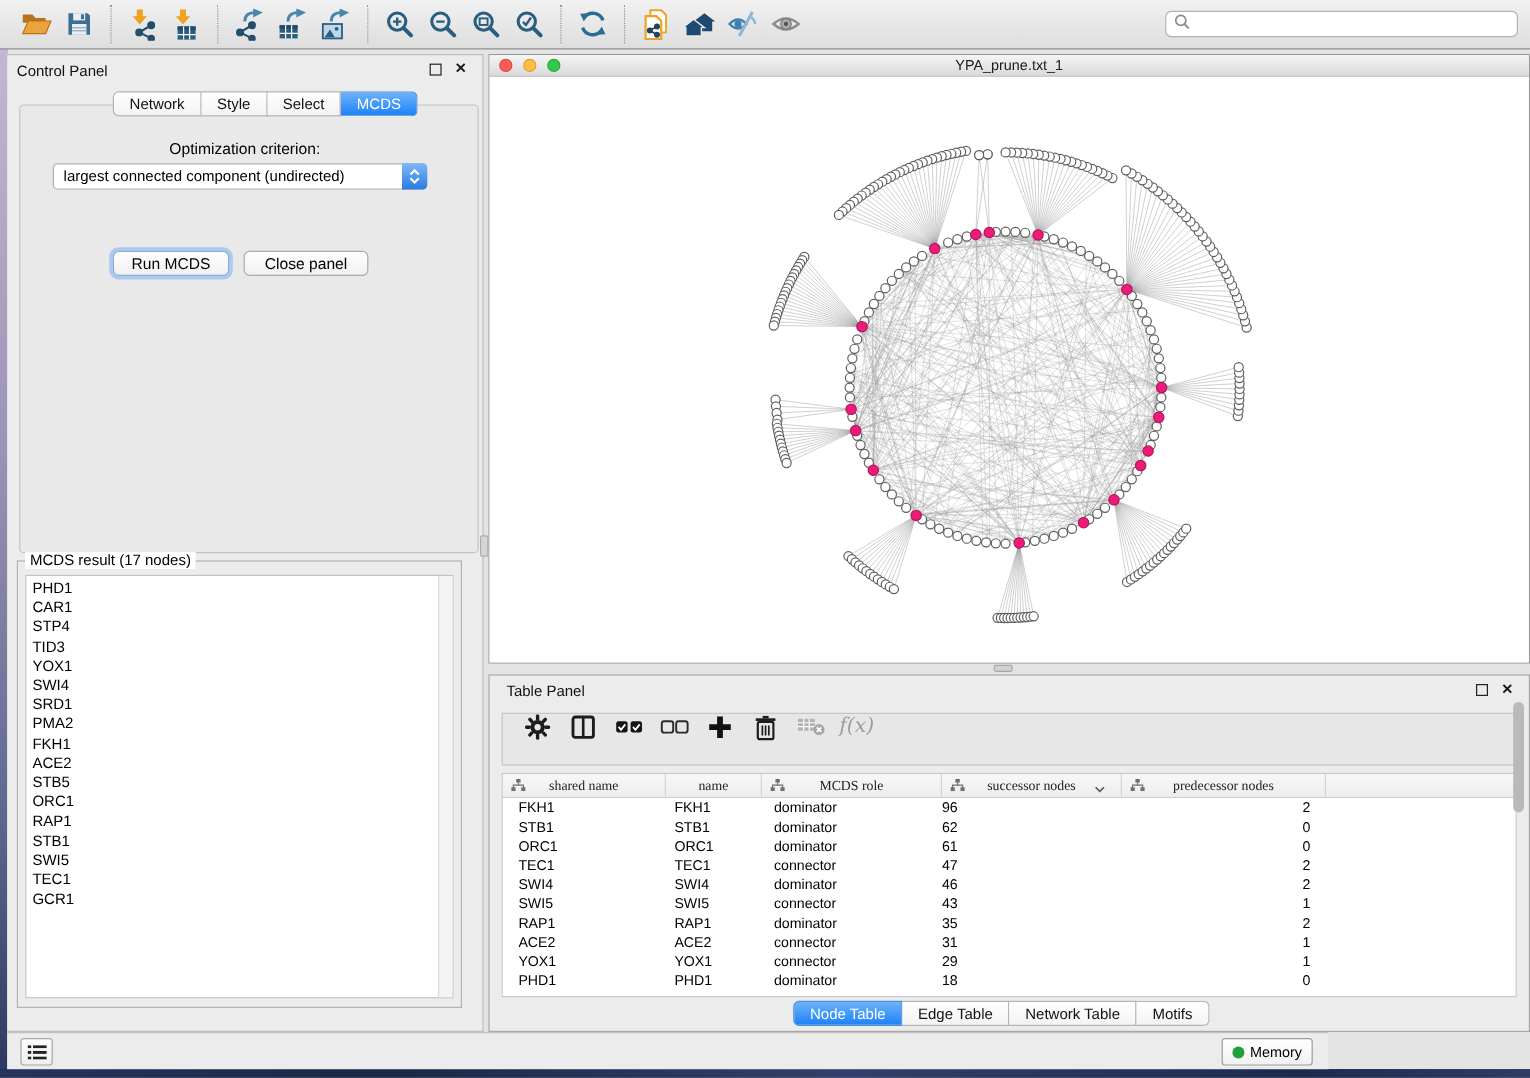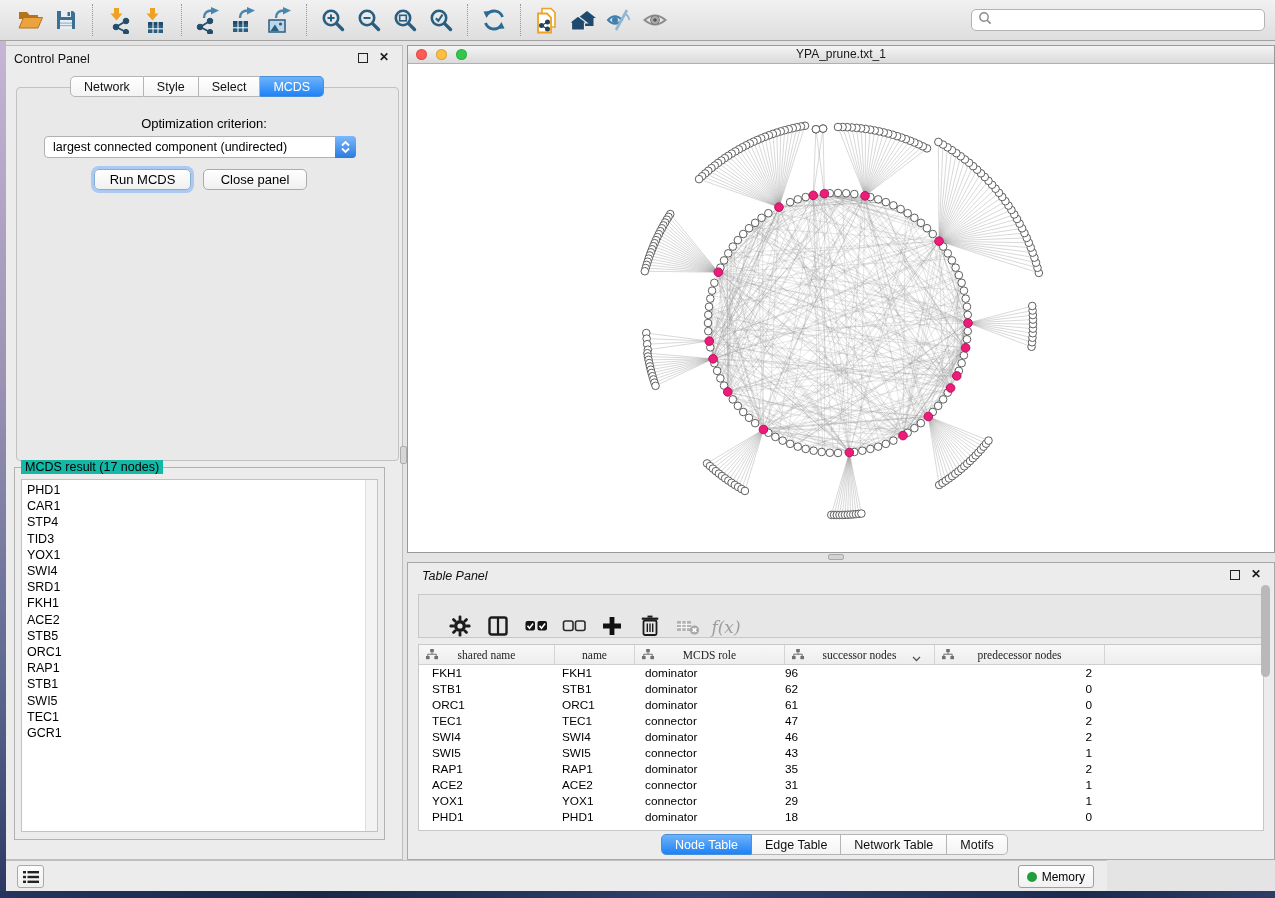--- a/index.html
+++ b/index.html
@@ -24,59 +24,59 @@
   .main-bg{position:absolute;left:6px;top:41px;width:1269px;height:850px;background:#e4e4e4;}
   
   .control-panel{position:absolute;left:6px;top:45px;width:397px;height:815px;background:#ececec;
     border:1px solid #bdbdbd;border-left:none;box-sizing:border-box;}
   .panel-title{position:relative;height:24px;font-size:12.5px;color:#111;padding:6px 0 0 8px;box-sizing:border-box;}
   .win-float{position:absolute;right:34px;top:7px;width:8px;height:8px;border:1.5px solid #222;background:transparent;}
   .win-close{position:absolute;right:13px;top:4px;font-size:12px;font-weight:bold;color:#1a1a1a;}
   .cp-box{position:absolute;left:10px;top:41px;width:383px;height:374px;border:1px solid #c2c2c2;
     border-radius:4px;background:#e9e9e9;box-sizing:border-box;}
   .seg-tabs{position:absolute;display:flex;height:21px;z-index:3;}
-  .cp-tabs{left:64px;top:30px;}
+  .cp-tabs{left:88px;top:30px;}
   .seg{font-size:12.5px;padding:0 13px;background:linear-gradient(#ffffff,#f3f3f3);
     border:1px solid #b5b5b5;border-left:none;display:flex;align-items:center;color:#111;}
   .seg:first-child{border-left:1px solid #b5b5b5;border-radius:5px 0 0 5px;}
   .seg:last-child{border-radius:0 5px 5px 0;}
   .seg.active{background:linear-gradient(#6db3fa,#1e82f7);color:#fff;border-color:#4a90d9;}
   .opt-label{position:absolute;left:0;top:70px;width:100%;text-align:center;font-size:13px;color:#000;}
   .dropdown{position:absolute;left:38px;top:90px;width:312px;height:22px;background:#fff;
     border:1px solid #b1b1b1;border-radius:4px;box-sizing:border-box;font-size:12.5px;}
   .dd-text{padding:3px 0 0 8px;white-space:nowrap;}
   .dd-cap{position:absolute;right:-1px;top:-1px;width:21px;height:22px;border-radius:0 4px 4px 0;
     background:linear-gradient(#7db9fa,#2a7ae0);display:flex;align-items:center;justify-content:center;}
   .btn{position:absolute;height:21px;background:linear-gradient(#ffffff,#f0f0f0);border:1px solid #ababab;
-    border-radius:5px;font-size:13px;display:flex;align-items:center;justify-content:center;color:#000;box-sizing:border-box;}
+    border-radius:5px;font-size:13px;display:flex;align-items:center;justify-content:center;color:#000;box-sizing:border-box;margin-top:40px;}
   .run-btn{left:88px;top:123px;width:97px;border-color:#84aed6;box-shadow:0 0 0 3px rgba(110,170,250,.5);}
   .close-btn{left:197px;top:123px;width:104px;}
   .result-box{position:absolute;left:8px;top:421px;width:371px;height:373px;border:1px solid #b2b2b2;box-sizing:border-box;}
-  .result-legend{position:absolute;top:-8px;left:6px;background:#14b8a6;padding:0 4px;font-size:12.5px;color:#000;}
+  .result-legend{position:absolute;top:-8px;left:6px;background:#ffffff;padding:0 4px;font-size:12.5px;color:#000;}
   .result-list{position:absolute;left:6px;top:11px;width:357px;height:353px;background:#fff;
     border:1px solid #c2c2c2;box-sizing:border-box;overflow:hidden;font-size:12.5px;line-height:16.2px;
     padding:2px 0 0 5px;}
   .result-scroll{position:absolute;right:7px;top:12px;width:11px;height:351px;background:#f3f3f3;border-left:1px solid #ddd;}
   
   .net-win{position:absolute;left:407px;top:45px;width:868px;height:508px;border:1px solid #999;
     box-sizing:border-box;background:#fff;}
   .net-title{height:17px;background:linear-gradient(#f5f5f5,#dadada);border-bottom:1px solid #b0b0b0;
     position:relative;text-align:center;font-size:12px;line-height:17px;color:#1a1a1a;}
   .lights{position:absolute;left:8px;top:3px;display:flex;gap:9px;}
   .light{width:11px;height:11px;border-radius:50%;box-shadow:inset 0 0 0 1px rgba(0,0,0,.15);}
   .net-canvas{position:absolute;left:0;top:18px;width:866px;height:488px;background:#fff;}
   .h-split{position:absolute;left:828px;top:554px;width:16px;height:6px;background:#d2d2d2;
     border:1px solid #a8a8a8;border-radius:2px;box-sizing:border-box;}
   .v-split{position:absolute;left:400px;top:446px;width:7px;height:18px;background:#d6d6d6;
     border:1px solid #adadad;border-radius:2px;box-sizing:border-box;}
   
   .table-panel{position:absolute;left:407px;top:562px;width:868px;height:298px;background:#ececec;
     border:1px solid #a8a8a8;box-sizing:border-box;}
   .tp-toolbar{position:absolute;left:10px;top:31px;width:846px;height:44px;background:#e7e7e7;
-    border:1px solid #c7c7c7;display:flex;align-items:flex-end;padding-left:22px;box-sizing:border-box;}
+    border:1px solid #c7c7c7;display:flex;align-items:flex-start;padding-left:10px;box-sizing:border-box;}
   .tp-btn{width:38px;display:flex;justify-content:center;align-items:center;}
   .fx{font-family:"DejaVu Serif",serif;font-style:italic;font-size:17px;color:#9d9d9d;}
   .tp-table{position:absolute;left:10px;top:81px;width:846px;height:187px;background:#fff;
     border:1px solid #c7c7c7;box-sizing:border-box;overflow:hidden;}
   .thead{display:flex;height:19px;background:linear-gradient(#f8f8f8,#ededed);border-bottom:1px solid #cfcfcf;}
   .th{position:relative;border-right:1px solid #d4d4d4;display:flex;align-items:center;justify-content:center;
     font-size:11.5px;color:#222;box-sizing:border-box;font-family:Liberation Serif, serif;}
   .th .hicon{position:absolute;left:7px;top:4px;}
   .th .sortchev{position:absolute;right:13px;top:7px;}
   .th-fill{flex:1;}
@@ -290,20 +290,21 @@
   <div class="result-box">
     <div class="result-legend">MCDS result (17 nodes)</div>
     <div class="result-list">
         <div>PHD1</div>
         <div>CAR1</div>
         <div>STP4</div>
         <div>TID3</div>
         <div>YOX1</div>
         <div>SWI4</div>
         <div>SRD1</div>
+        <div>PMA2</div>
         <div>FKH1</div>
         <div>ACE2</div>
         <div>STB5</div>
         <div>ORC1</div>
         <div>RAP1</div>
         <div>STB1</div>
         <div>SWI5</div>
         <div>TEC1</div>
         <div>GCR1</div>
       </div>
@@ -1182,21 +1183,21 @@
           <circle cx="310.33436905118276" cy="208.20495329639436" r="4.3" fill="#ed1c78" stroke="#b8135c" stroke-width="1"></circle>
         </g>
       </svg>
   </div>
 </div>
 <div class="v-split"></div>
 <div class="h-split"></div>
 
 <div class="table-panel">
   <div class="panel-title">
-    <span style="padding-left:6px;font-style:italic;">Table Panel</span>
+    <span style="padding-left:6px;">Table Panel</span>
     <span class="win-float"></span>
     <span class="win-close">✕</span>
   </div>
   <div class="tp-toolbar">
       <span class="tp-btn">
         <svg width="22" height="22" viewBox="0 0 22 22">
           <g fill="#1c1c1c">
             <rect x="9.6" y="0.5" width="2.8" height="5" rx="1.2" transform="rotate(0 11 11)"></rect>
             <rect x="9.6" y="0.5" width="2.8" height="5" rx="1.2" transform="rotate(45 11 11)"></rect>
             <rect x="9.6" y="0.5" width="2.8" height="5" rx="1.2" transform="rotate(90 11 11)"></rect>

